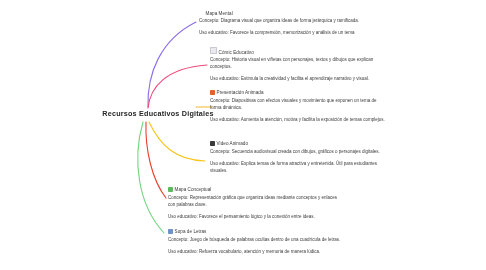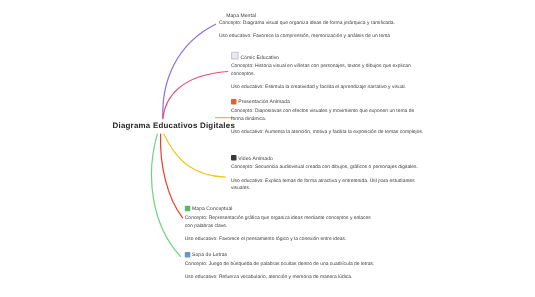--- a/index.html
+++ b/index.html
@@ -111,21 +111,21 @@
   <svg id="branch-svg" viewBox="0 0 486 270">
     <path d="M148 107 C147 74 160 40 196 22" fill="none" stroke="#8b6ee8" stroke-width="1.1" stroke-linecap="round"></path>
     <path d="M148 108 C150 88 165 68 207 65" fill="none" stroke="#ef4a7b" stroke-width="1.1" stroke-linecap="round"></path>
     <path d="M196 107 L212 107" fill="none" stroke="#f5b82e" stroke-width="1.2" stroke-linecap="round"></path>
     <path d="M149 122 C160 145 175 160 205 161" fill="none" stroke="#f5c518" stroke-width="1.1" stroke-linecap="round"></path>
     <path d="M146 122 C145 150 152 180 166 198" fill="none" stroke="#e8402a" stroke-width="1.1" stroke-linecap="round"></path>
     <path d="M143 122 C132 160 138 205 164 233" fill="none" stroke="#6fd47e" stroke-width="1.1" stroke-linecap="round"></path>
   </svg>
 
   <div class="root-node">
-    <span>Diagrama Educativos Digitales</span>
+    <span>Recursos Educativos Digitales</span>
   </div>
 
   <div class="topic topic-1">
     <span class="topic-head">
       <span class="topic-icon icon-brain"></span><span class="topic-title">Mapa Mental</span>
     </span>
     <span class="topic-concept">Concepto: Diagrama visual que organiza ideas de forma jerárquica y ramificada.</span>
     <span class="topic-use">Uso educativo: Favorece la comprensión, memorización y análisis de un tema</span>
   </div>
 

